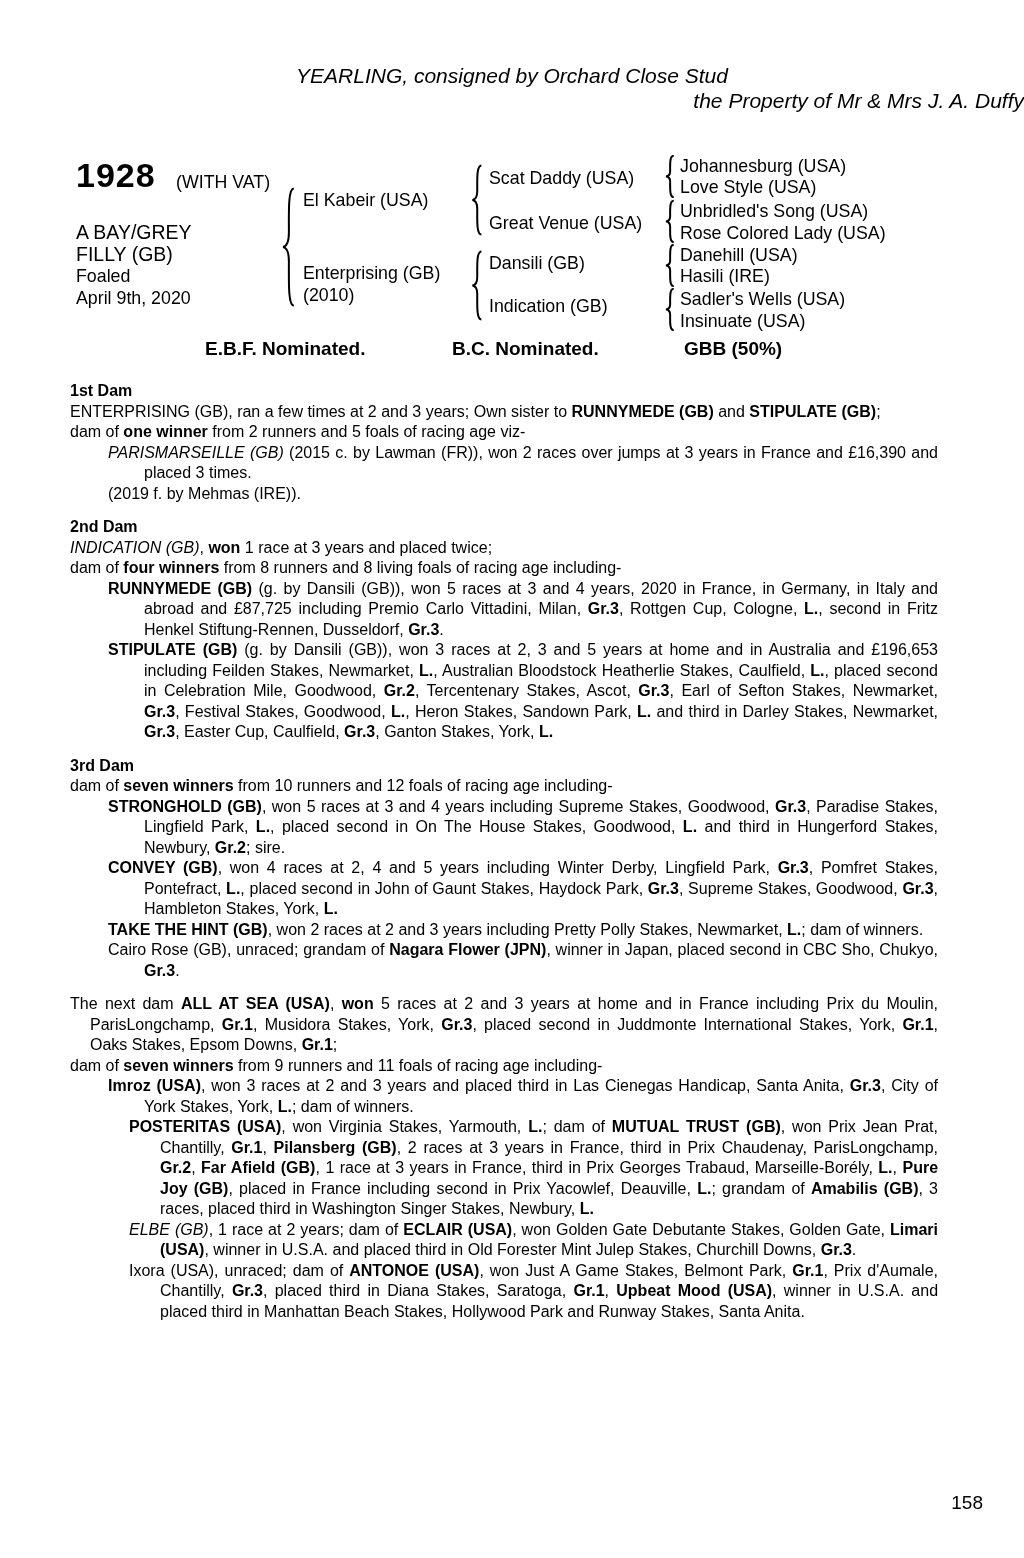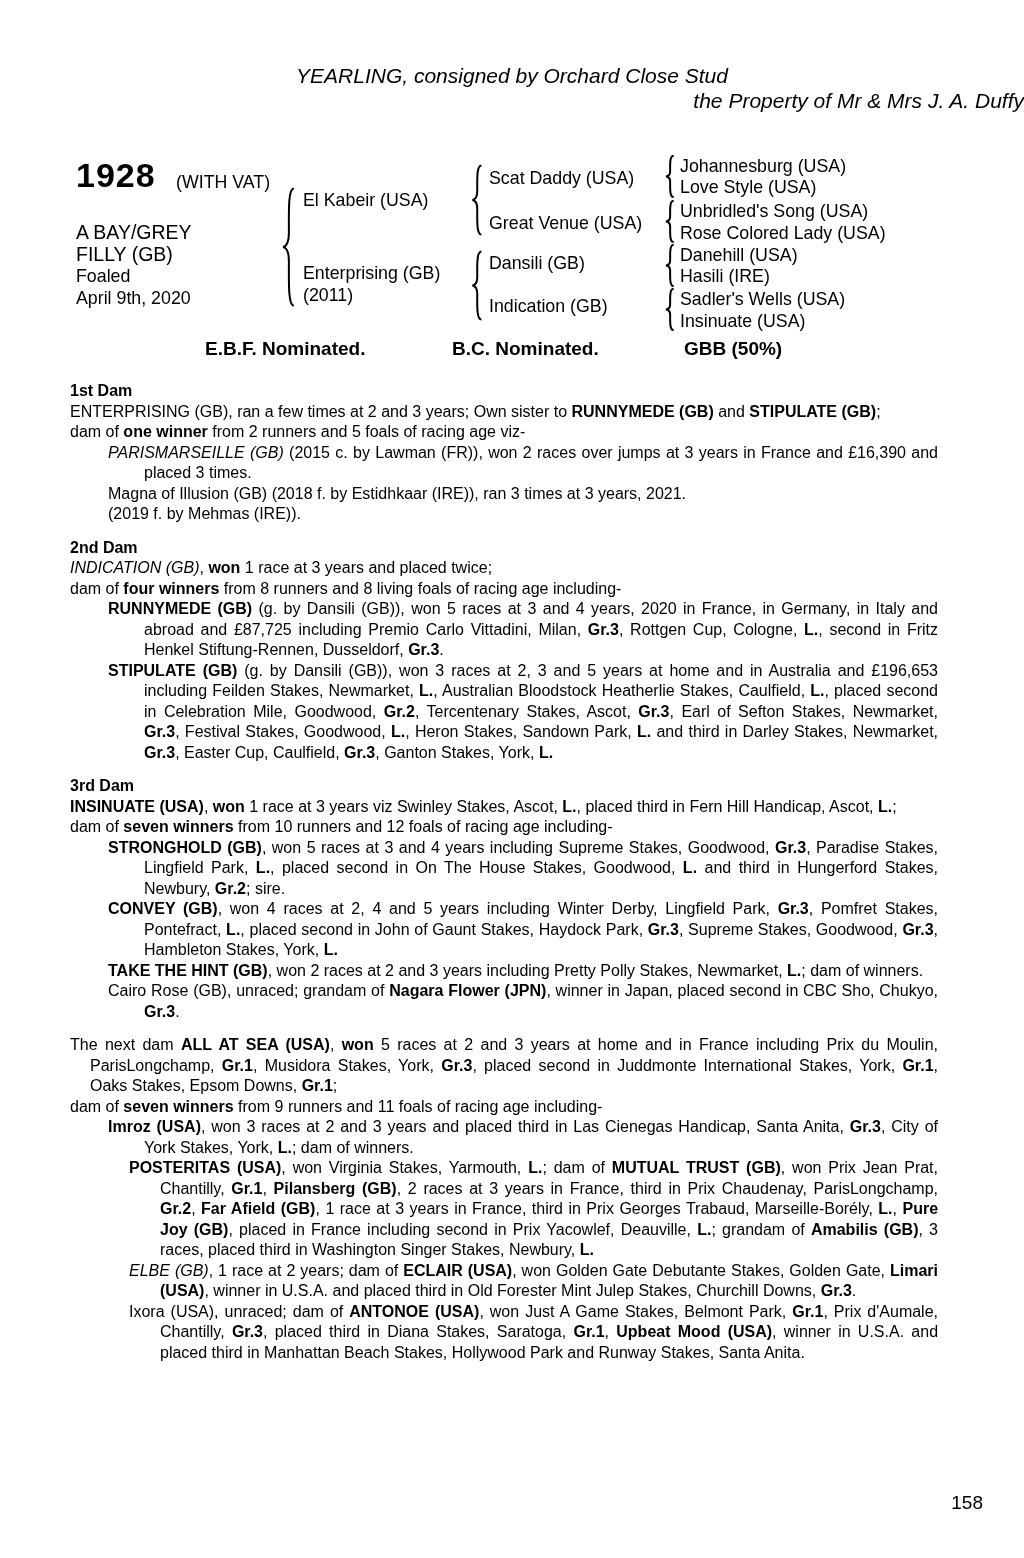--- a/index.html
+++ b/index.html
@@ -93,21 +93,21 @@
       </svg>
   </div>
   <div class="brace" style="left:663px;top:288px;width:13px;height:43px">
     <svg viewBox="0 0 20 100" preserveAspectRatio="none">
         <path d="M16.5 2 C10 2 11 22 11 38 C11 46.5 8.5 49.5 4.5 50 C8.5 50.5 11 53.5 11 62 C11 78 10 98 16.5 98" fill="none" stroke="#000" stroke-width="2" vector-effect="non-scaling-stroke"></path>
       </svg>
   </div>
 
   <div class="abs ped" style="left:303px;top:190px">El Kabeir (USA)</div>
   <div class="abs ped" style="left:303px;top:263px">Enterprising (GB)</div>
-  <div class="abs ped" style="left:303px;top:285px">(2011)</div>
+  <div class="abs ped" style="left:303px;top:285px">(2010)</div>
 
   <div class="abs ped" style="left:489px;top:168px">Scat Daddy (USA)</div>
   <div class="abs ped" style="left:489px;top:213px">Great Venue (USA)</div>
   <div class="abs ped" style="left:489px;top:253px">Dansili (GB)</div>
   <div class="abs ped" style="left:489px;top:296px">Indication (GB)</div>
 
   <div class="abs ped" style="left:680px;top:156px">Johannesburg (USA)</div>
   <div class="abs ped" style="left:680px;top:177px">Love Style (USA)</div>
   <div class="abs ped" style="left:680px;top:201px">Unbridled's Song (USA)</div>
   <div class="abs ped" style="left:680px;top:223px">Rose Colored Lady (USA)</div>
@@ -119,33 +119,31 @@
   <div class="abs nom" style="left:205px">E.B.F. Nominated.</div>
   <div class="abs nom" style="left:452px">B.C. Nominated.</div>
   <div class="abs nom" style="left:684px">GBB (50%)</div>
 
   <div class="body-flow" id="body-flow">
       <div class="section">
         <div class="sec-heading">1st Dam</div>
         <p class="para l0"><span>ENTERPRISING (GB), ran a few times at 2 and 3 years; Own sister to </span><span class="b">RUNNYMEDE (GB)</span><span> and </span><span class="b">STIPULATE (GB)</span><span>;</span></p>
         <p class="para l0"><span>dam of </span><span class="b">one winner</span><span> from 2 runners and 5 foals of racing age viz-</span></p>
         <p class="para l1"><span class="i">PARISMARSEILLE (GB)</span><span> (2015 c. by Lawman (FR)), won 2 races over jumps at 3 years in France and £16,390 and placed 3 times.</span></p>
-        <p class="para l1"><span>Magna of Illusion (GB) (2018 f. by Estidhkaar (IRE)), ran 3 times at 3 years, 2021.</span></p>
         <p class="para l1"><span>(2019 f. by Mehmas (IRE)).</span></p>
       </div>
       <div class="section">
         <div class="sec-heading">2nd Dam</div>
         <p class="para l0"><span class="i">INDICATION (GB)</span><span>, </span><span class="b">won</span><span> 1 race at 3 years and placed twice;</span></p>
         <p class="para l0"><span>dam of </span><span class="b">four winners</span><span> from 8 runners and 8 living foals of racing age including-</span></p>
         <p class="para l1"><span class="b">RUNNYMEDE (GB)</span><span> (g. by Dansili (GB)), won 5 races at 3 and 4 years, 2020 in France, in Germany, in Italy and abroad and £87,725 including Premio Carlo Vittadini, Milan, </span><span class="b">Gr.3</span><span>, Rottgen Cup, Cologne, </span><span class="b">L.</span><span>, second in Fritz Henkel Stiftung-Rennen, Dusseldorf, </span><span class="b">Gr.3</span><span>.</span></p>
         <p class="para l1"><span class="b">STIPULATE (GB)</span><span> (g. by Dansili (GB)), won 3 races at 2, 3 and 5 years at home and in Australia and £196,653 including Feilden Stakes, Newmarket, </span><span class="b">L.</span><span>, Australian Bloodstock Heatherlie Stakes, Caulfield, </span><span class="b">L.</span><span>, placed second in Celebration Mile, Goodwood, </span><span class="b">Gr.2</span><span>, Tercentenary Stakes, Ascot, </span><span class="b">Gr.3</span><span>, Earl of Sefton Stakes, Newmarket, </span><span class="b">Gr.3</span><span>, Festival Stakes, Goodwood, </span><span class="b">L.</span><span>, Heron Stakes, Sandown Park, </span><span class="b">L.</span><span> and third in Darley Stakes, Newmarket, </span><span class="b">Gr.3</span><span>, Easter Cup, Caulfield, </span><span class="b">Gr.3</span><span>, Ganton Stakes, York, </span><span class="b">L.</span></p>
       </div>
       <div class="section">
         <div class="sec-heading">3rd Dam</div>
-        <p class="para l0"><span class="b">INSINUATE (USA)</span><span>, </span><span class="b">won</span><span> 1 race at 3 years viz Swinley Stakes, Ascot, </span><span class="b">L.</span><span>, placed third in Fern Hill Handicap, Ascot, </span><span class="b">L.</span><span>;</span></p>
         <p class="para l0"><span>dam of </span><span class="b">seven winners</span><span> from 10 runners and 12 foals of racing age including-</span></p>
         <p class="para l1"><span class="b">STRONGHOLD (GB)</span><span>, won 5 races at 3 and 4 years including Supreme Stakes, Goodwood, </span><span class="b">Gr.3</span><span>, Paradise Stakes, Lingfield Park, </span><span class="b">L.</span><span>, placed second in On The House Stakes, Goodwood, </span><span class="b">L.</span><span> and third in Hungerford Stakes, Newbury, </span><span class="b">Gr.2</span><span>; sire.</span></p>
         <p class="para l1"><span class="b">CONVEY (GB)</span><span>, won 4 races at 2, 4 and 5 years including Winter Derby, Lingfield Park, </span><span class="b">Gr.3</span><span>, Pomfret Stakes, Pontefract, </span><span class="b">L.</span><span>, placed second in John of Gaunt Stakes, Haydock Park, </span><span class="b">Gr.3</span><span>, Supreme Stakes, Goodwood, </span><span class="b">Gr.3</span><span>, Hambleton Stakes, York, </span><span class="b">L.</span></p>
         <p class="para l1"><span class="b">TAKE THE HINT (GB)</span><span>, won 2 races at 2 and 3 years including Pretty Polly Stakes, Newmarket, </span><span class="b">L.</span><span>; dam of winners.</span></p>
         <p class="para l1"><span>Cairo Rose (GB), unraced; grandam of </span><span class="b">Nagara Flower (JPN)</span><span>, winner in Japan, placed second in CBC Sho, Chukyo, </span><span class="b">Gr.3</span><span>.</span></p>
       </div>
       <div class="section">
         <p class="para l0"><span>The next dam </span><span class="b">ALL AT SEA (USA)</span><span>, </span><span class="b">won</span><span> 5 races at 2 and 3 years at home and in France including Prix du Moulin, ParisLongchamp, </span><span class="b">Gr.1</span><span>, Musidora Stakes, York, </span><span class="b">Gr.3</span><span>, placed second in Juddmonte International Stakes, York, </span><span class="b">Gr.1</span><span>, Oaks Stakes, Epsom Downs, </span><span class="b">Gr.1</span><span>;</span></p>
         <p class="para l0"><span>dam of </span><span class="b">seven winners</span><span> from 9 runners and 11 foals of racing age including-</span></p>
         <p class="para l1"><span class="b">Imroz (USA)</span><span>, won 3 races at 2 and 3 years and placed third in Las Cienegas Handicap, Santa Anita, </span><span class="b">Gr.3</span><span>, City of York Stakes, York, </span><span class="b">L.</span><span>; dam of winners.</span></p>

